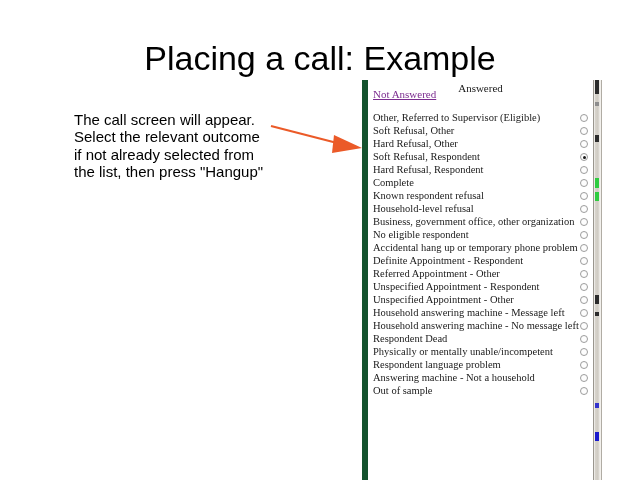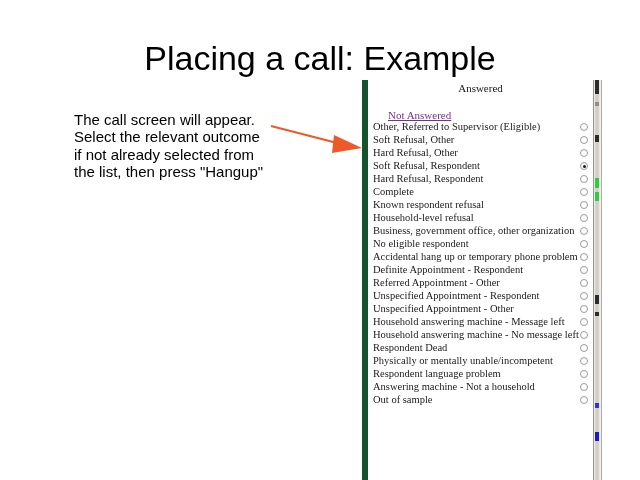--- a/index.html
+++ b/index.html
@@ -95,34 +95,33 @@
     text-align: center;
     font-family: "Liberation Serif", serif;
     font-size: 11px;
     color: #1a1a1a;
   }
 
   
   #not-answered-link {
     position: absolute;
     left: 5px;
-    top: 29px;
+    top: 8px;
     font-family: "Liberation Serif", serif;
     font-size: 11px;
     color: #7b2c8f;
     text-decoration: underline;
     cursor: pointer;
-    margin-left: 15px;
   }
 
   
   #outcome-list {
     position: absolute;
     left: 0px;
-    top: 40px;
+    top: 31px;
     width: 232px;
   }
   .outcome-row {
     position: relative;
     height: 13px;
     line-height: 13px;
   }
   .outcome-label {
     position: absolute;
     left: 5px;

